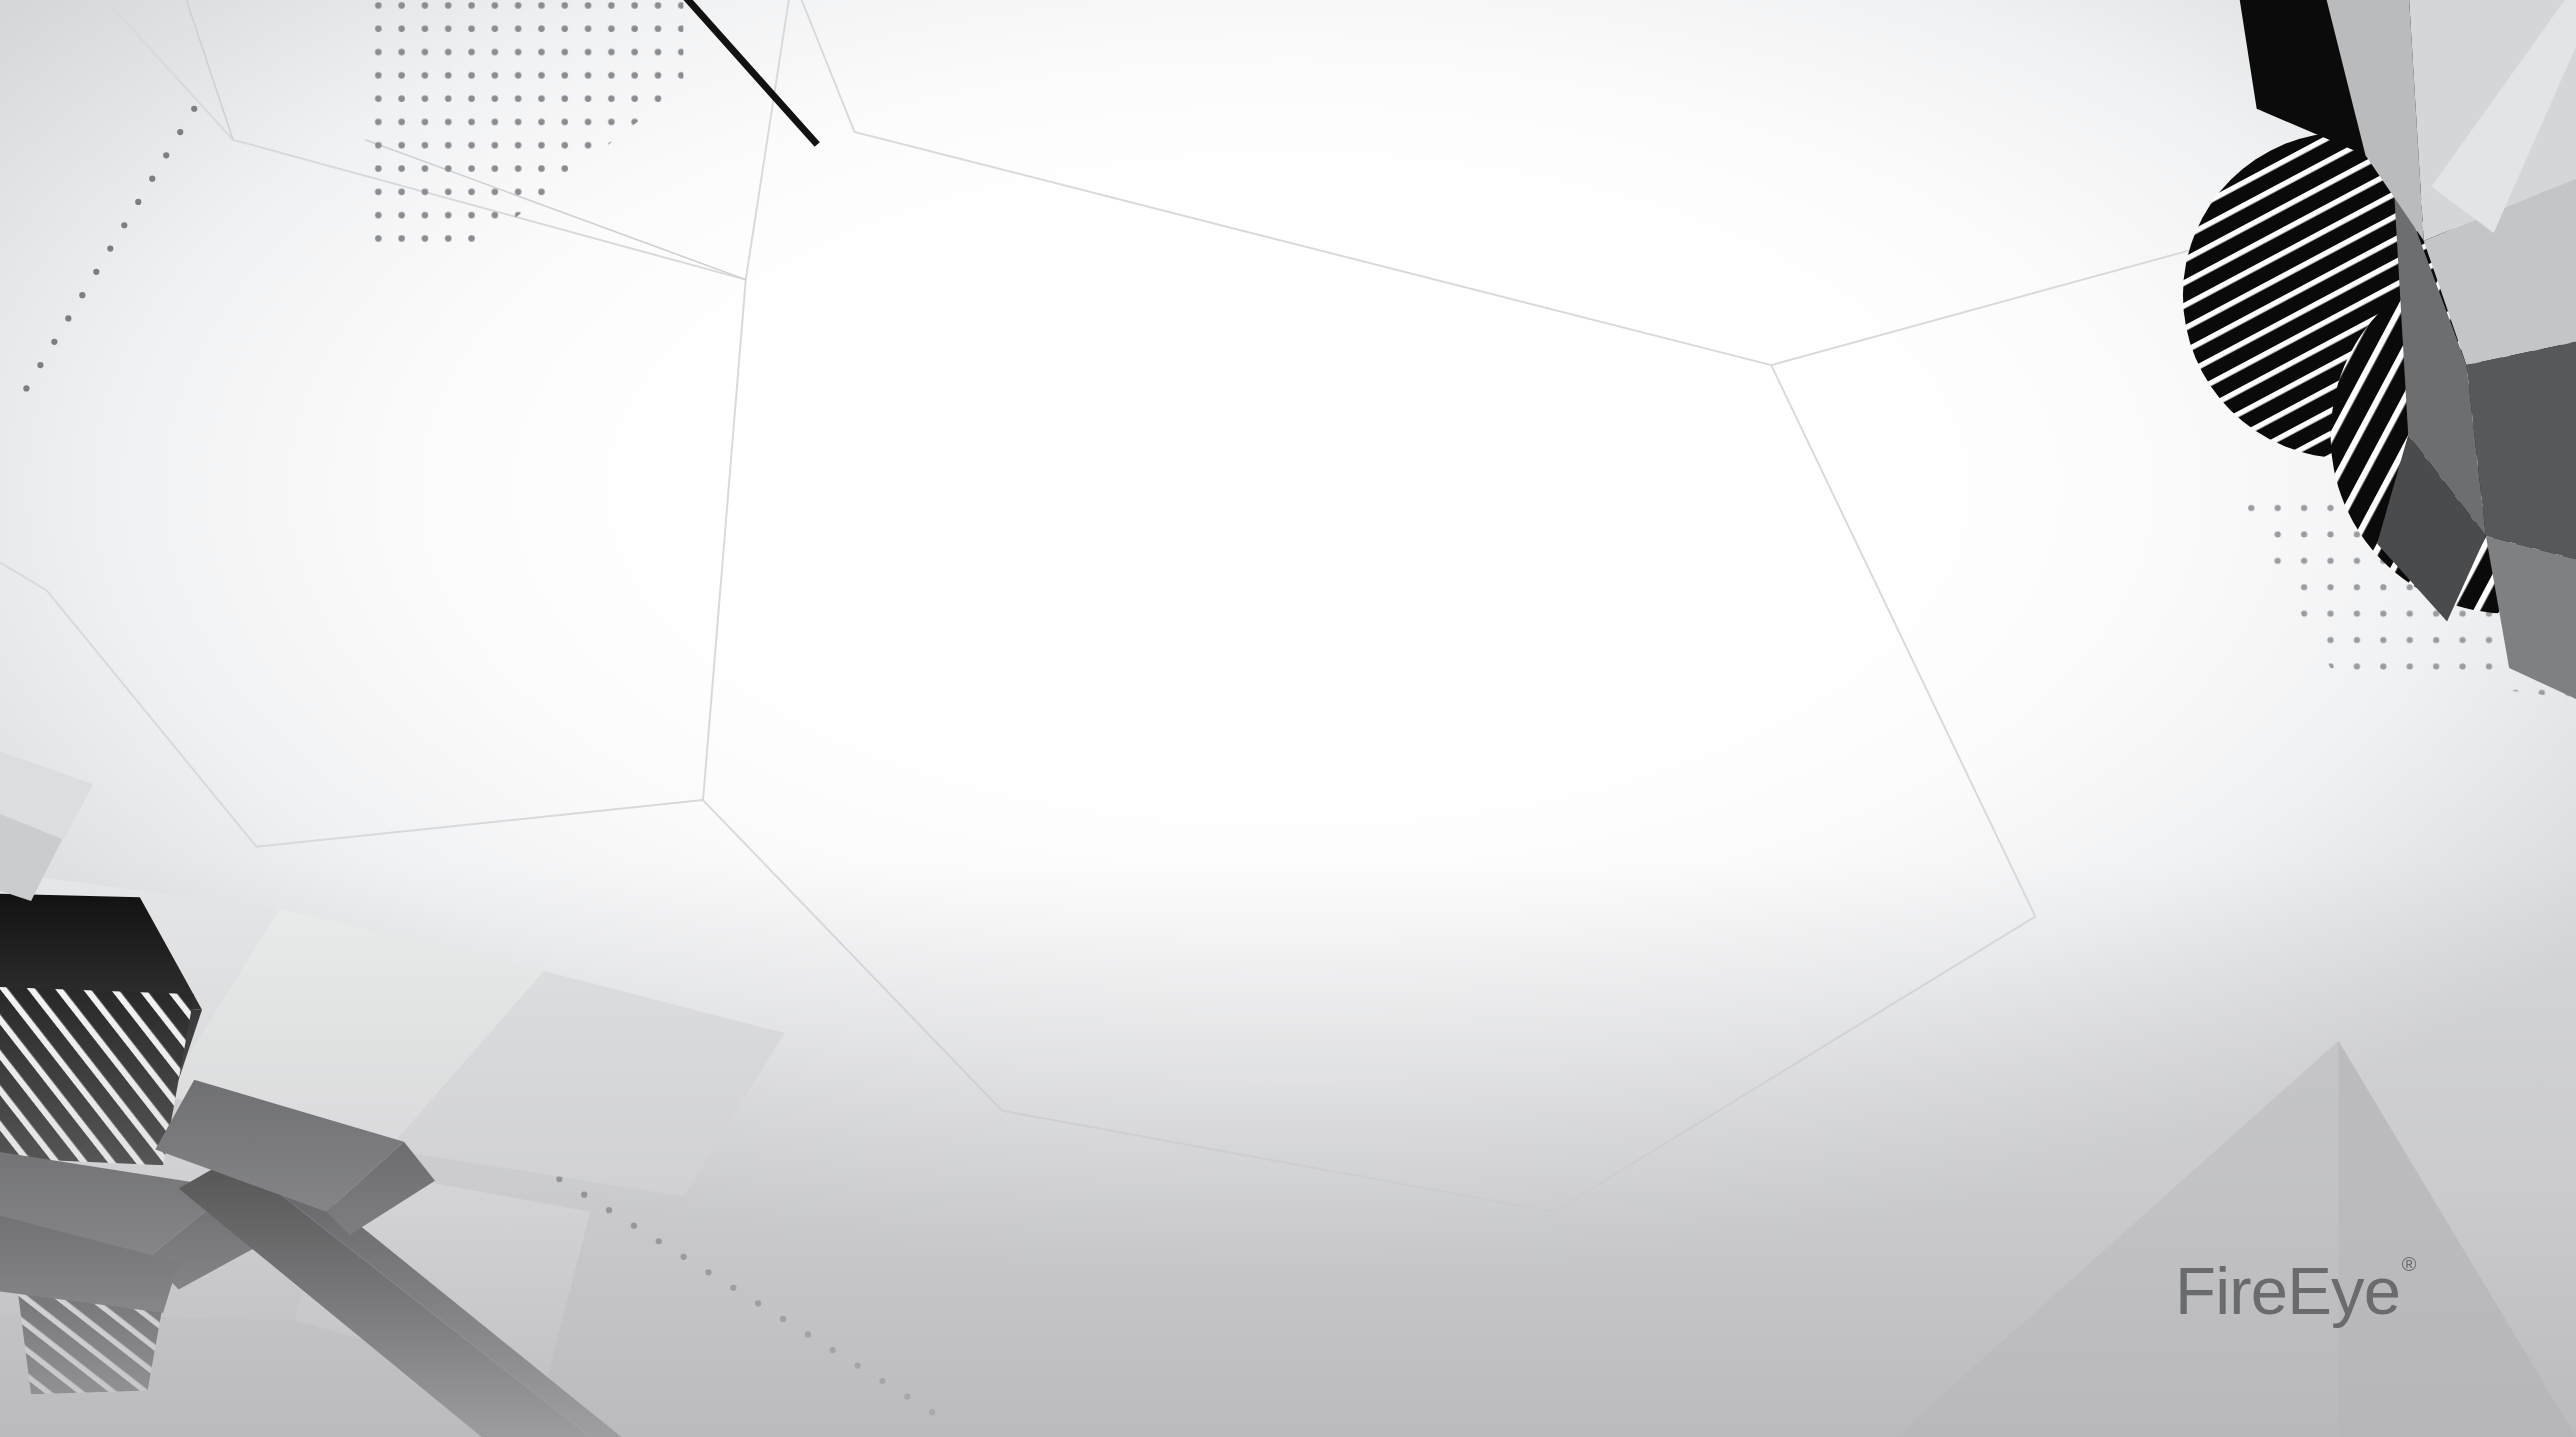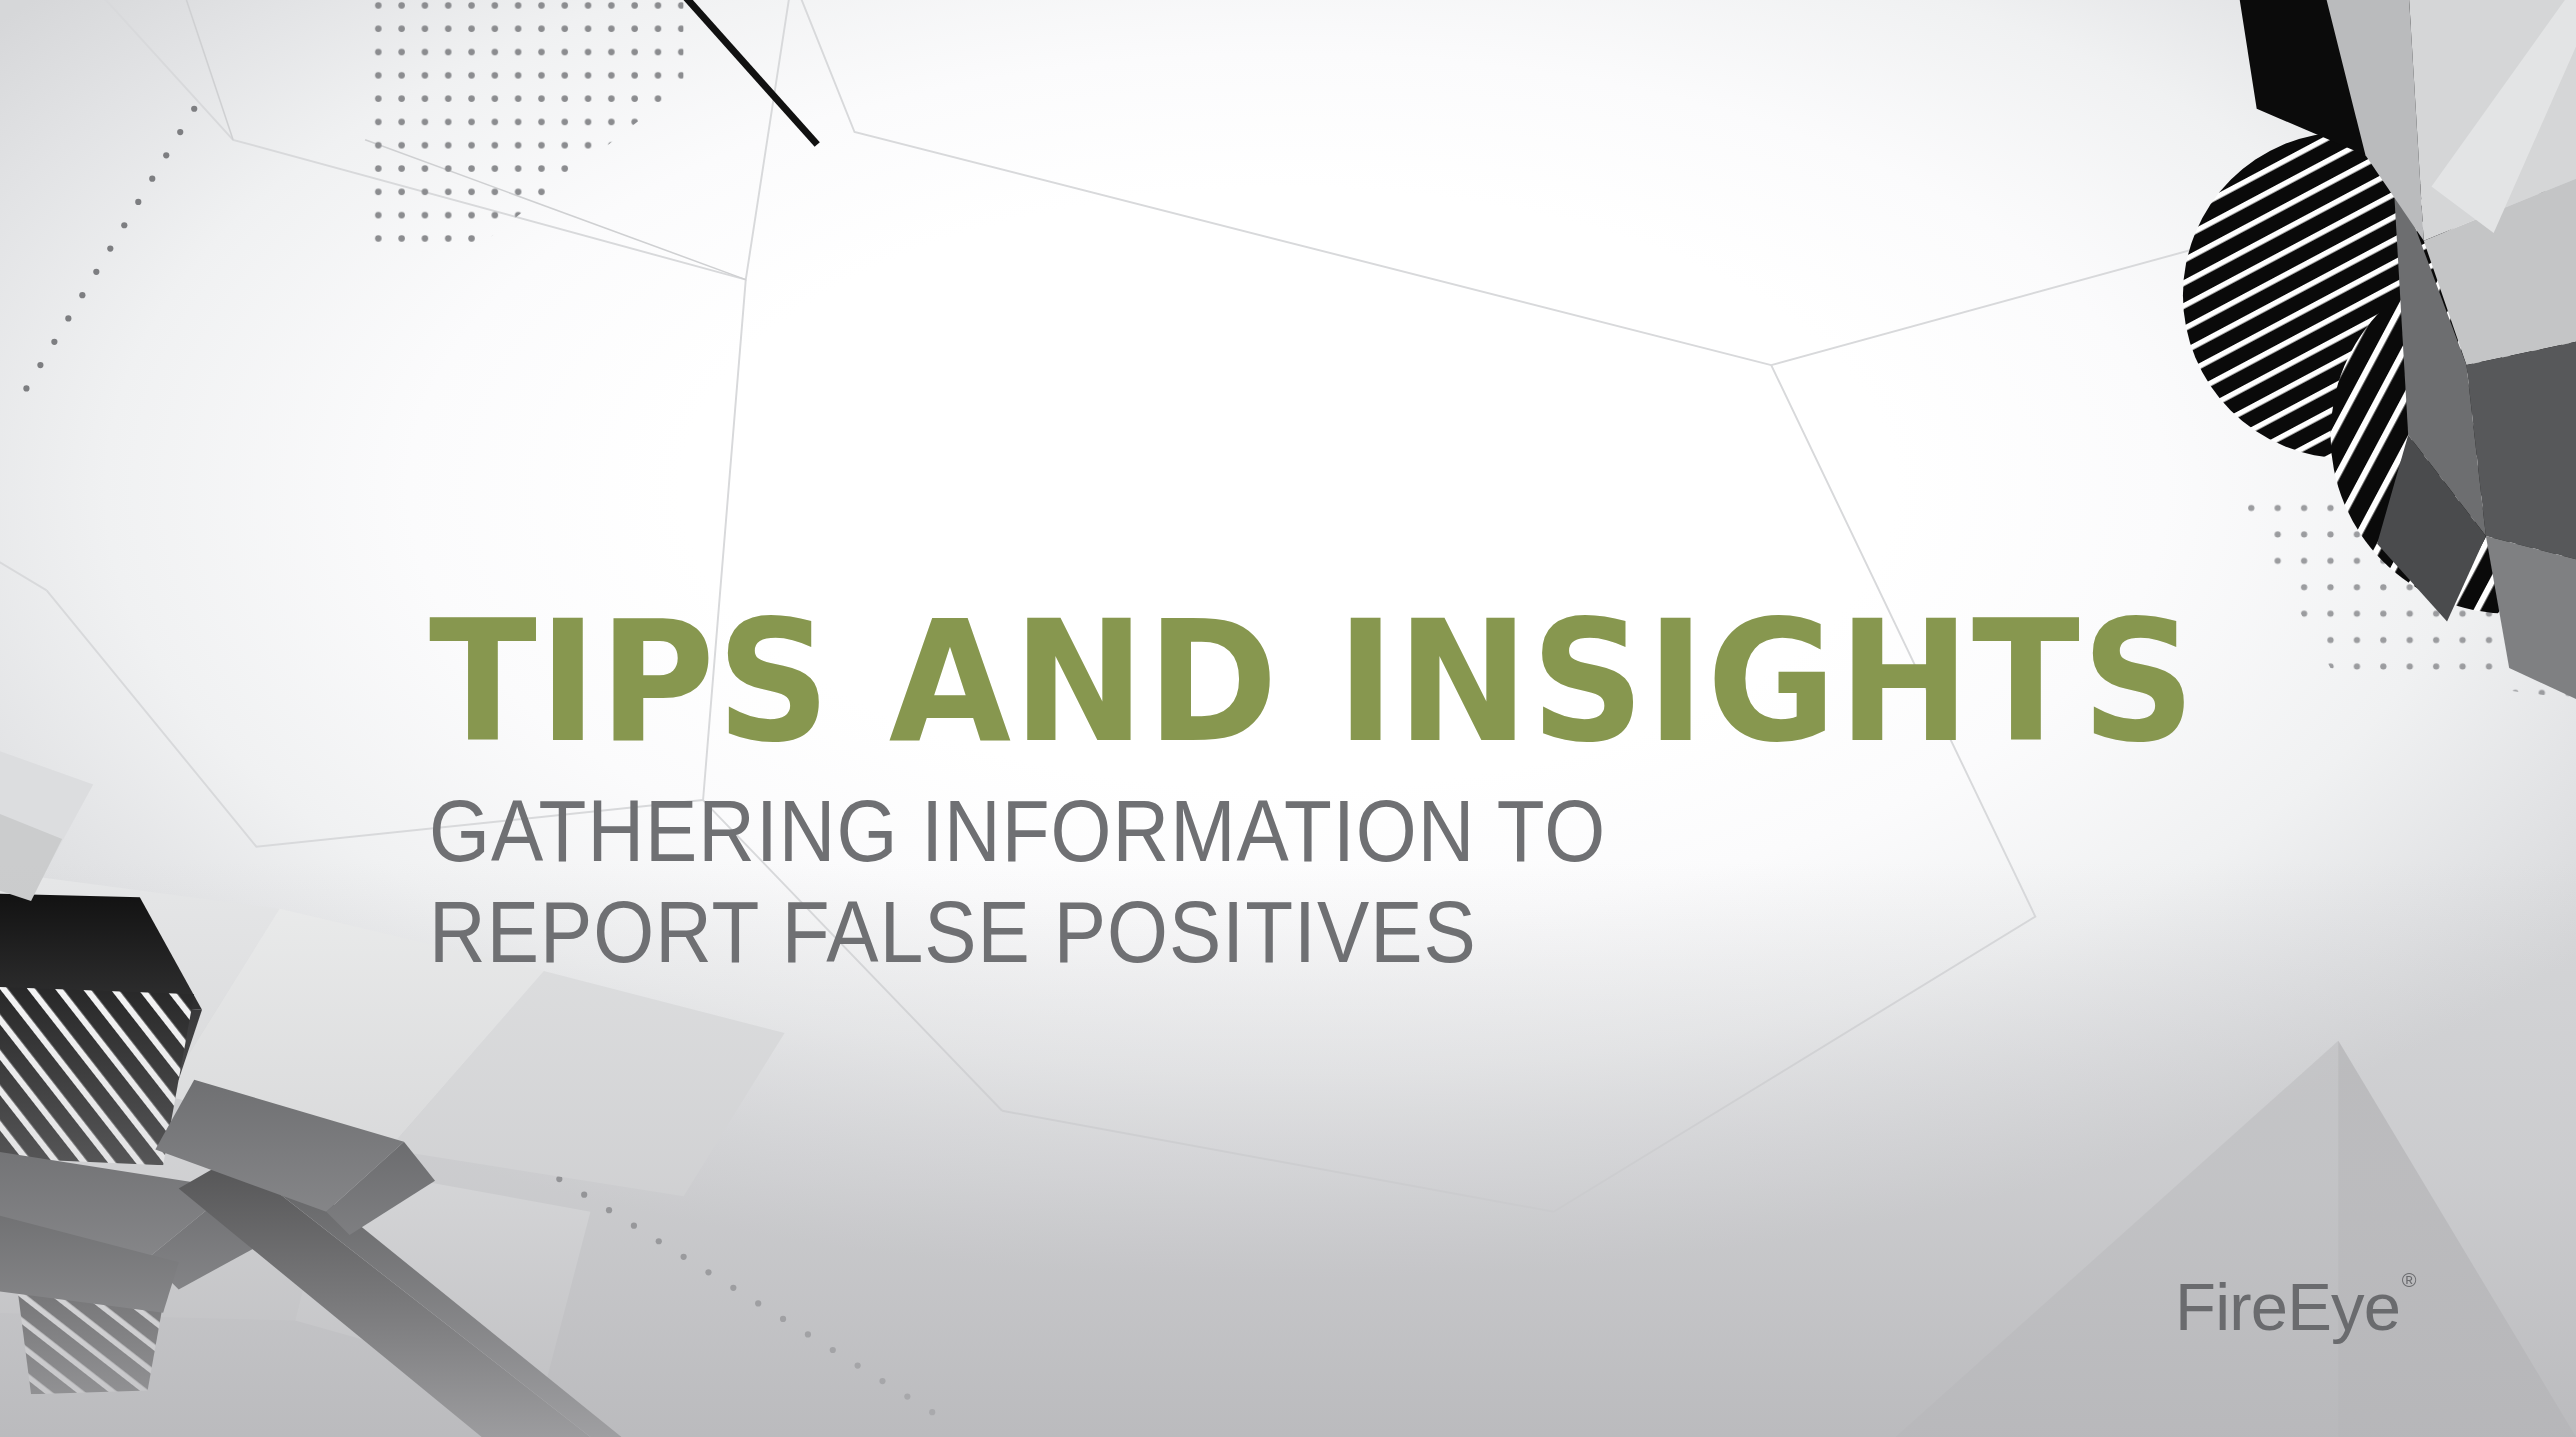--- a/index.html
+++ b/index.html
@@ -73,21 +73,20 @@
   .logo {
     position: absolute;
     left: 2175px;
     top: 1252px;
     color: #6a6b6e;
     font-family: "Liberation Sans", sans-serif;
     font-weight: 400;
     font-size: 67px;
     letter-spacing: -0.8px;
     white-space: nowrap;
-    margin-top: 16px;
   }
   .logo .reg {
     font-size: 20px;
     vertical-align: super;
     position: relative;
     top: -20px;
     left: 1.6px;
   }
 </style>
 </head>
@@ -288,24 +287,19 @@
 
   <div class="layer">
     <svg viewBox="0 0 3316 1850" preserveAspectRatio="none">
       <polygon points="-20,960 120,1010 60,1120 -20,1090" fill="#dcdddf"></polygon>
       <polygon points="-20,1040 80,1080 40,1160 -20,1140" fill="#cbcccd"></polygon>
     </svg>
   </div>
 
   <div class="bg-bottom-wash"></div>
 
-  <div class="text-block">
-    <h1 class="title">TIPS AND INSIGHTS</h1>
-    <h2 class="subtitle">GATHERING INFORMATION TO
-REPORT FALSE POSITIVES</h2>
-  </div>
 
   <div class="logo">
     <span>FireEye</span><span class="reg">®</span>
   </div>
 
 </div>
 
 
 </body></html>

